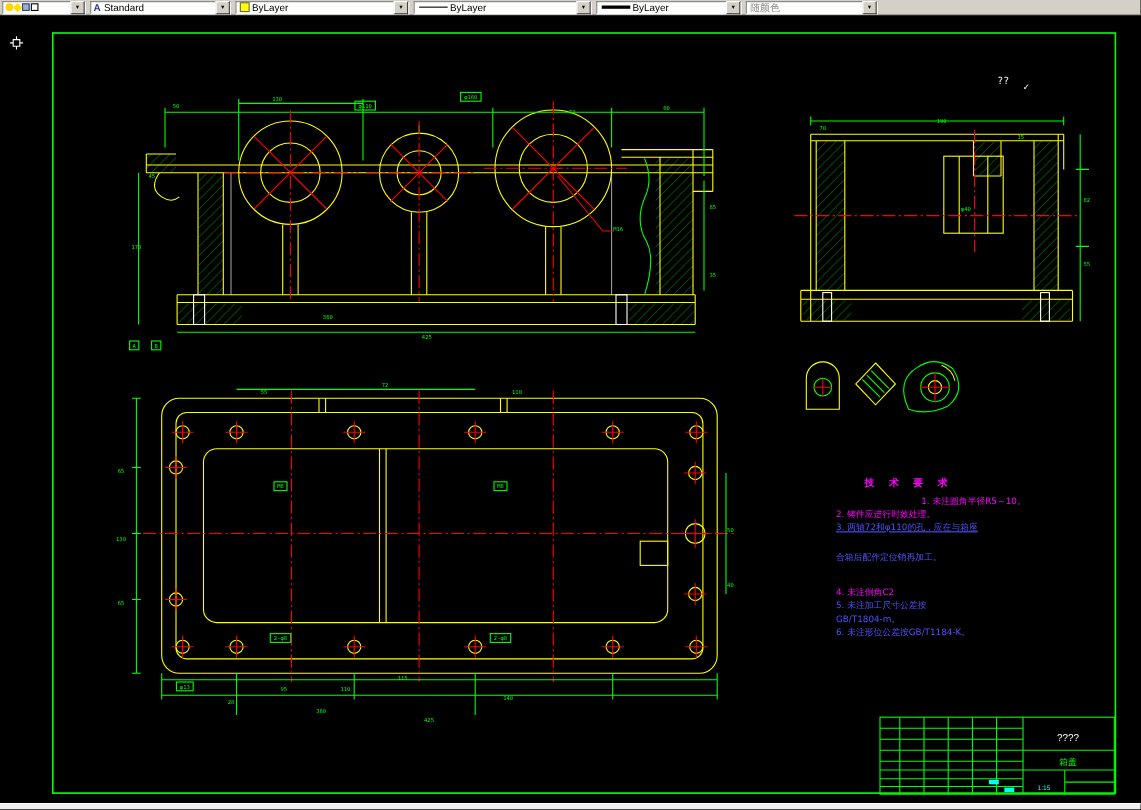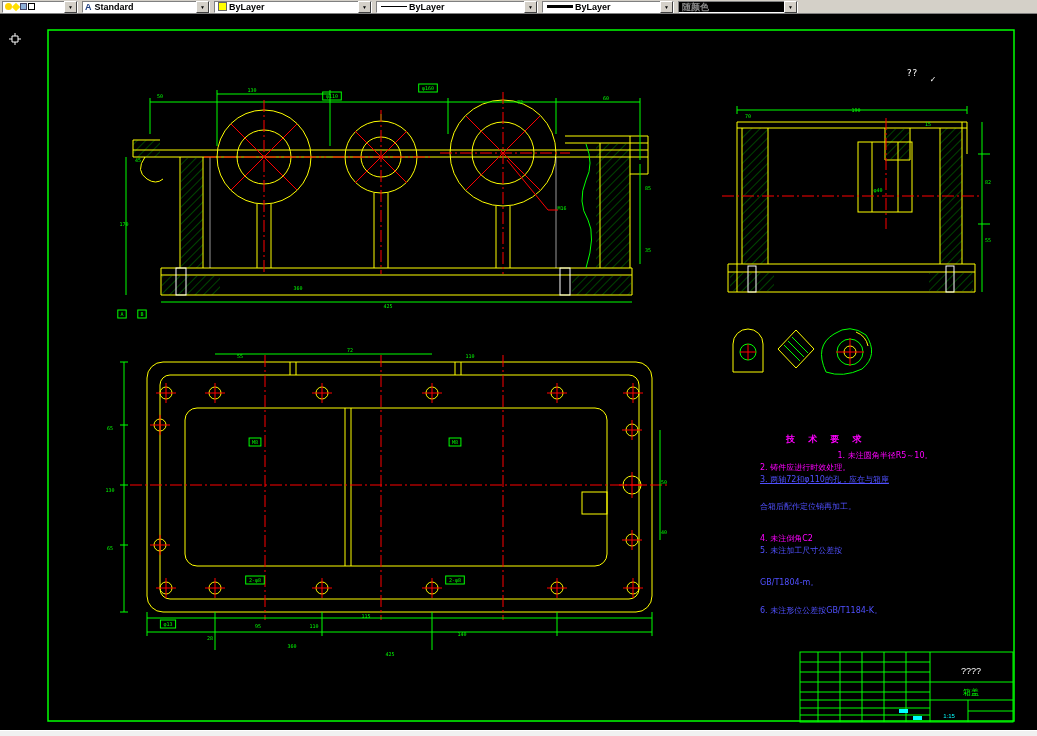--- a/index.html
+++ b/index.html
@@ -6,26 +6,26 @@
     font-family:"Liberation Sans",sans-serif;}
   .app{position:relative;width:1037px;height:736px;background:#000;}
   
   .toolbar{position:absolute;top:0;left:0;width:1037px;height:14px;background:#d4d0c8;
     border-bottom:1px solid #808080;display:flex;align-items:center;gap:4px;
     padding-left:2px;box-sizing:border-box;}
   .combo{display:flex;align-items:center;height:12px;background:#fff;
     border-top:1px solid #808080;border-left:1px solid #808080;
     border-bottom:1px solid #fff;border-right:1px solid #fff;
     font-size:9px;color:#000;box-sizing:border-box;padding-left:1px;}
-  .combo .val{flex:1;white-space:nowrap;overflow:hidden;padding:0 2px;line-height:10px;font-weight:bold;}
+  .combo .val{flex:1;white-space:nowrap;overflow:hidden;padding:0 2px;line-height:10px;}
   .combo .arrow{width:11px;height:10px;background:#d4d0c8;
     border-top:1px solid #fff;border-left:1px solid #fff;
     border-bottom:1px solid #404040;border-right:1px solid #404040;
     display:flex;align-items:center;justify-content:center;font-size:5px;color:#000;flex:none;}
-  .combo.disabled{background:#000000;}
+  .combo.disabled{background:#ffffff;}
   .combo.disabled .val{color:#888;}
   .lic{width:7px;height:7px;margin-left:1px;flex:none;display:inline-block;}
   .lic.bulb{background:#ffd400;border-radius:50%;}
   .lic.sun{background:#ffe000;transform:rotate(45deg);width:6px;height:6px;}
   .lic.lock{background:#8fb0d8;border:1px solid #446;box-sizing:border-box;}
   .lic.sw{background:#fff;border:1px solid #000;box-sizing:border-box;}
   .styleicon{font-weight:bold;font-size:9px;color:#204080;margin:0 1px;flex:none;}
   .swatch{width:7px;height:7px;background:#ffff00;border:1px solid #666;margin-left:2px;flex:none;}
   .linesample{width:26px;height:1px;background:#000;margin-left:3px;flex:none;}
   .linesample.thick{height:3px;}
@@ -285,20 +285,20 @@
     
     <div class="tech">
       <div class="tech-title">技 术 要 求</div>
       <div id="tech-items">
           <div class="tech-line" style="color: rgb(255, 0, 255); text-align: center;">1. 未注圆角半径R5～10。</div>
           <div class="tech-line" style="color: rgb(255, 0, 255);">2. 铸件应进行时效处理。</div>
           <div class="tech-line" style="color: rgb(80, 80, 255); text-decoration: underline;">3. 两轴72和φ110的孔，应在与箱座</div>
           <div class="tech-line" style="color: rgb(80, 80, 255); margin-top: 15px;">合箱后配作定位销再加工。</div>
           <div class="tech-line" style="color: rgb(255, 0, 255); margin-top: 20px;">4. 未注倒角C2</div>
           <div class="tech-line" style="color: rgb(80, 80, 255);">5. 未注加工尺寸公差按</div>
-          <div class="tech-line" style="color: rgb(80, 80, 255); margin-top: 20px;">GB/T1804-m。</div>
-          <div class="tech-line" style="color: rgb(80, 80, 255); margin-top: 16px;">6. 未注形位公差按GB/T1184-K。</div>
+          <div class="tech-line" style="color: rgb(80, 80, 255);">GB/T1804-m。</div>
+          <div class="tech-line" style="color: rgb(80, 80, 255);">6. 未注形位公差按GB/T1184-K。</div>
         </div>
     </div>
   </div>
 
   <div class="bottomstrip"></div>
 </div>
 
 </body></html>

